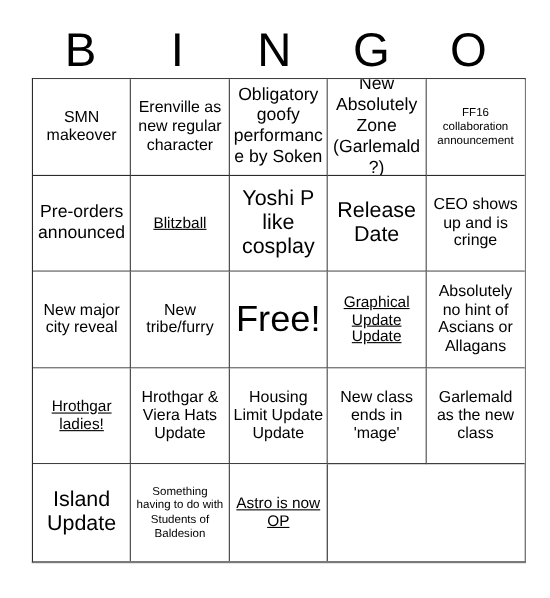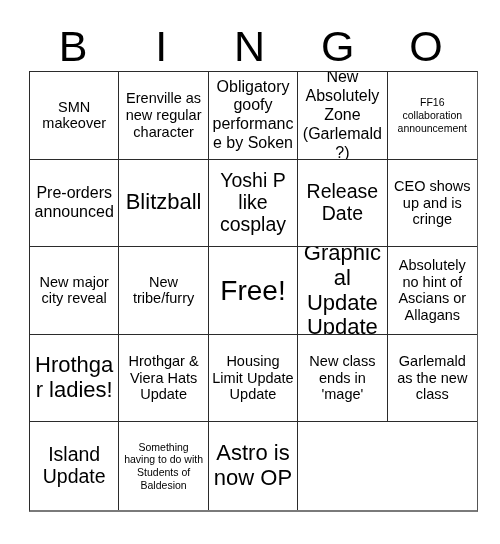--- a/index.html
+++ b/index.html
@@ -81,23 +81,23 @@
     display: block;
     width: 100%;
     line-height: 1.12;
     word-wrap: break-word;
   }
 
   
   .t-xs   { font-size: 10.5px; line-height: 1.22; }
   .t-sm   { font-size: 16px;   line-height: 1.18; }
   .t-md   { font-size: 14.5px; line-height: 1.15; }
-  .t-lg   { font-size: 22px;   line-height: 1.13; }
+  .t-lg   { font-size: 14px;   line-height: 1.13; text-decoration: underline; }
   .t-xl   { font-size: 19.5px; line-height: 1.12; }
-  .t-free { font-size: 28px;   line-height: 1.05; }
+  .t-free { font-size: 33px;   line-height: 1.05; }
 </style>
 </head>
 <body>
 
 <div id="card">
 
   <div id="header-row">
     <div class="header-letter">B</div>
     <div class="header-letter">I</div>
     <div class="header-letter">N</div>

